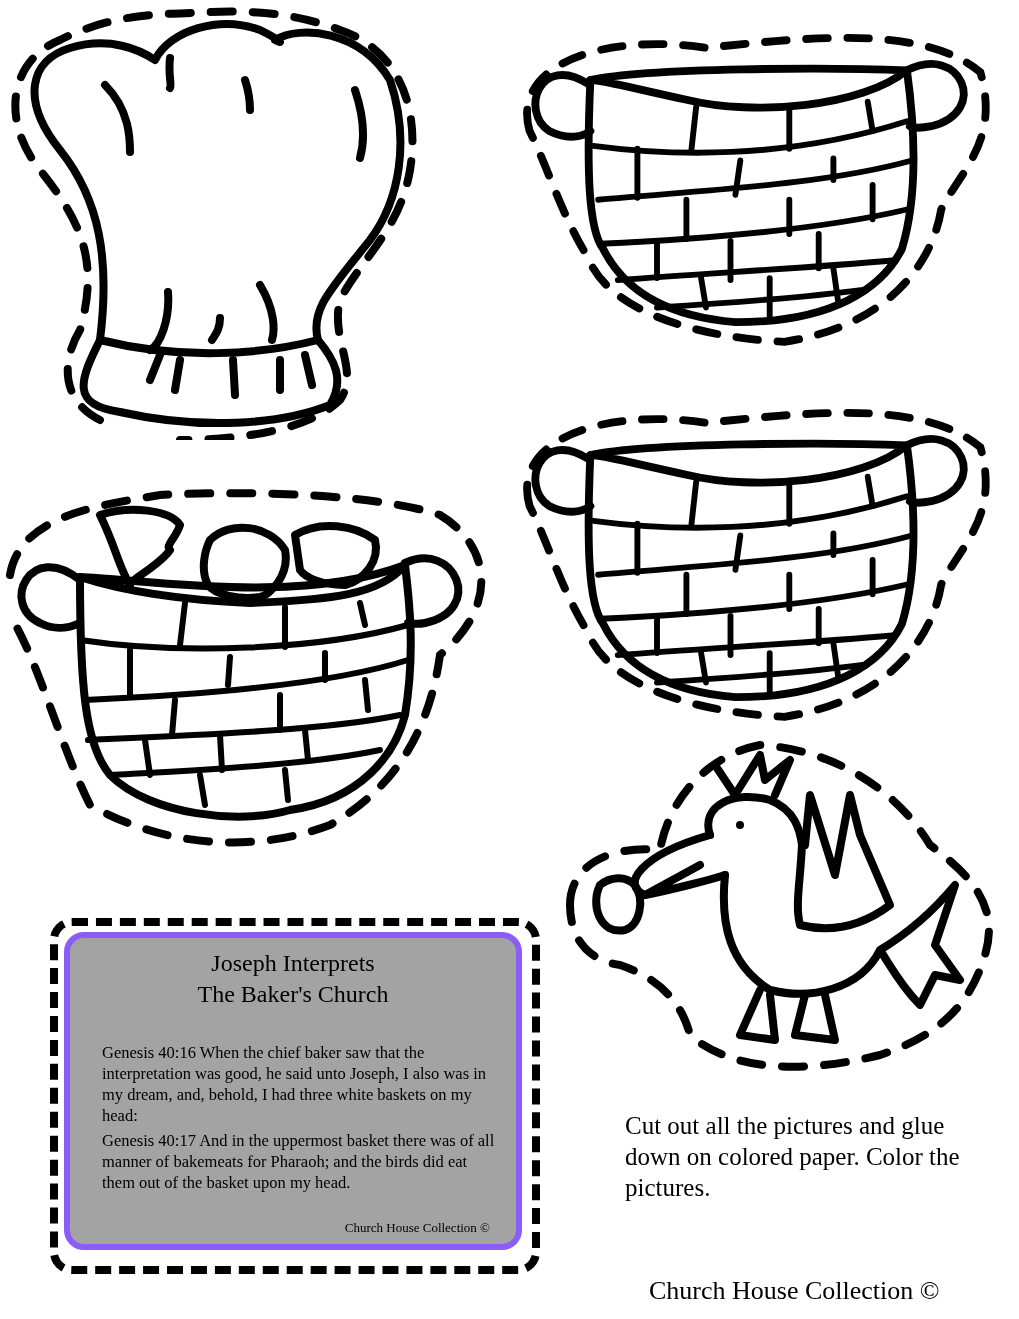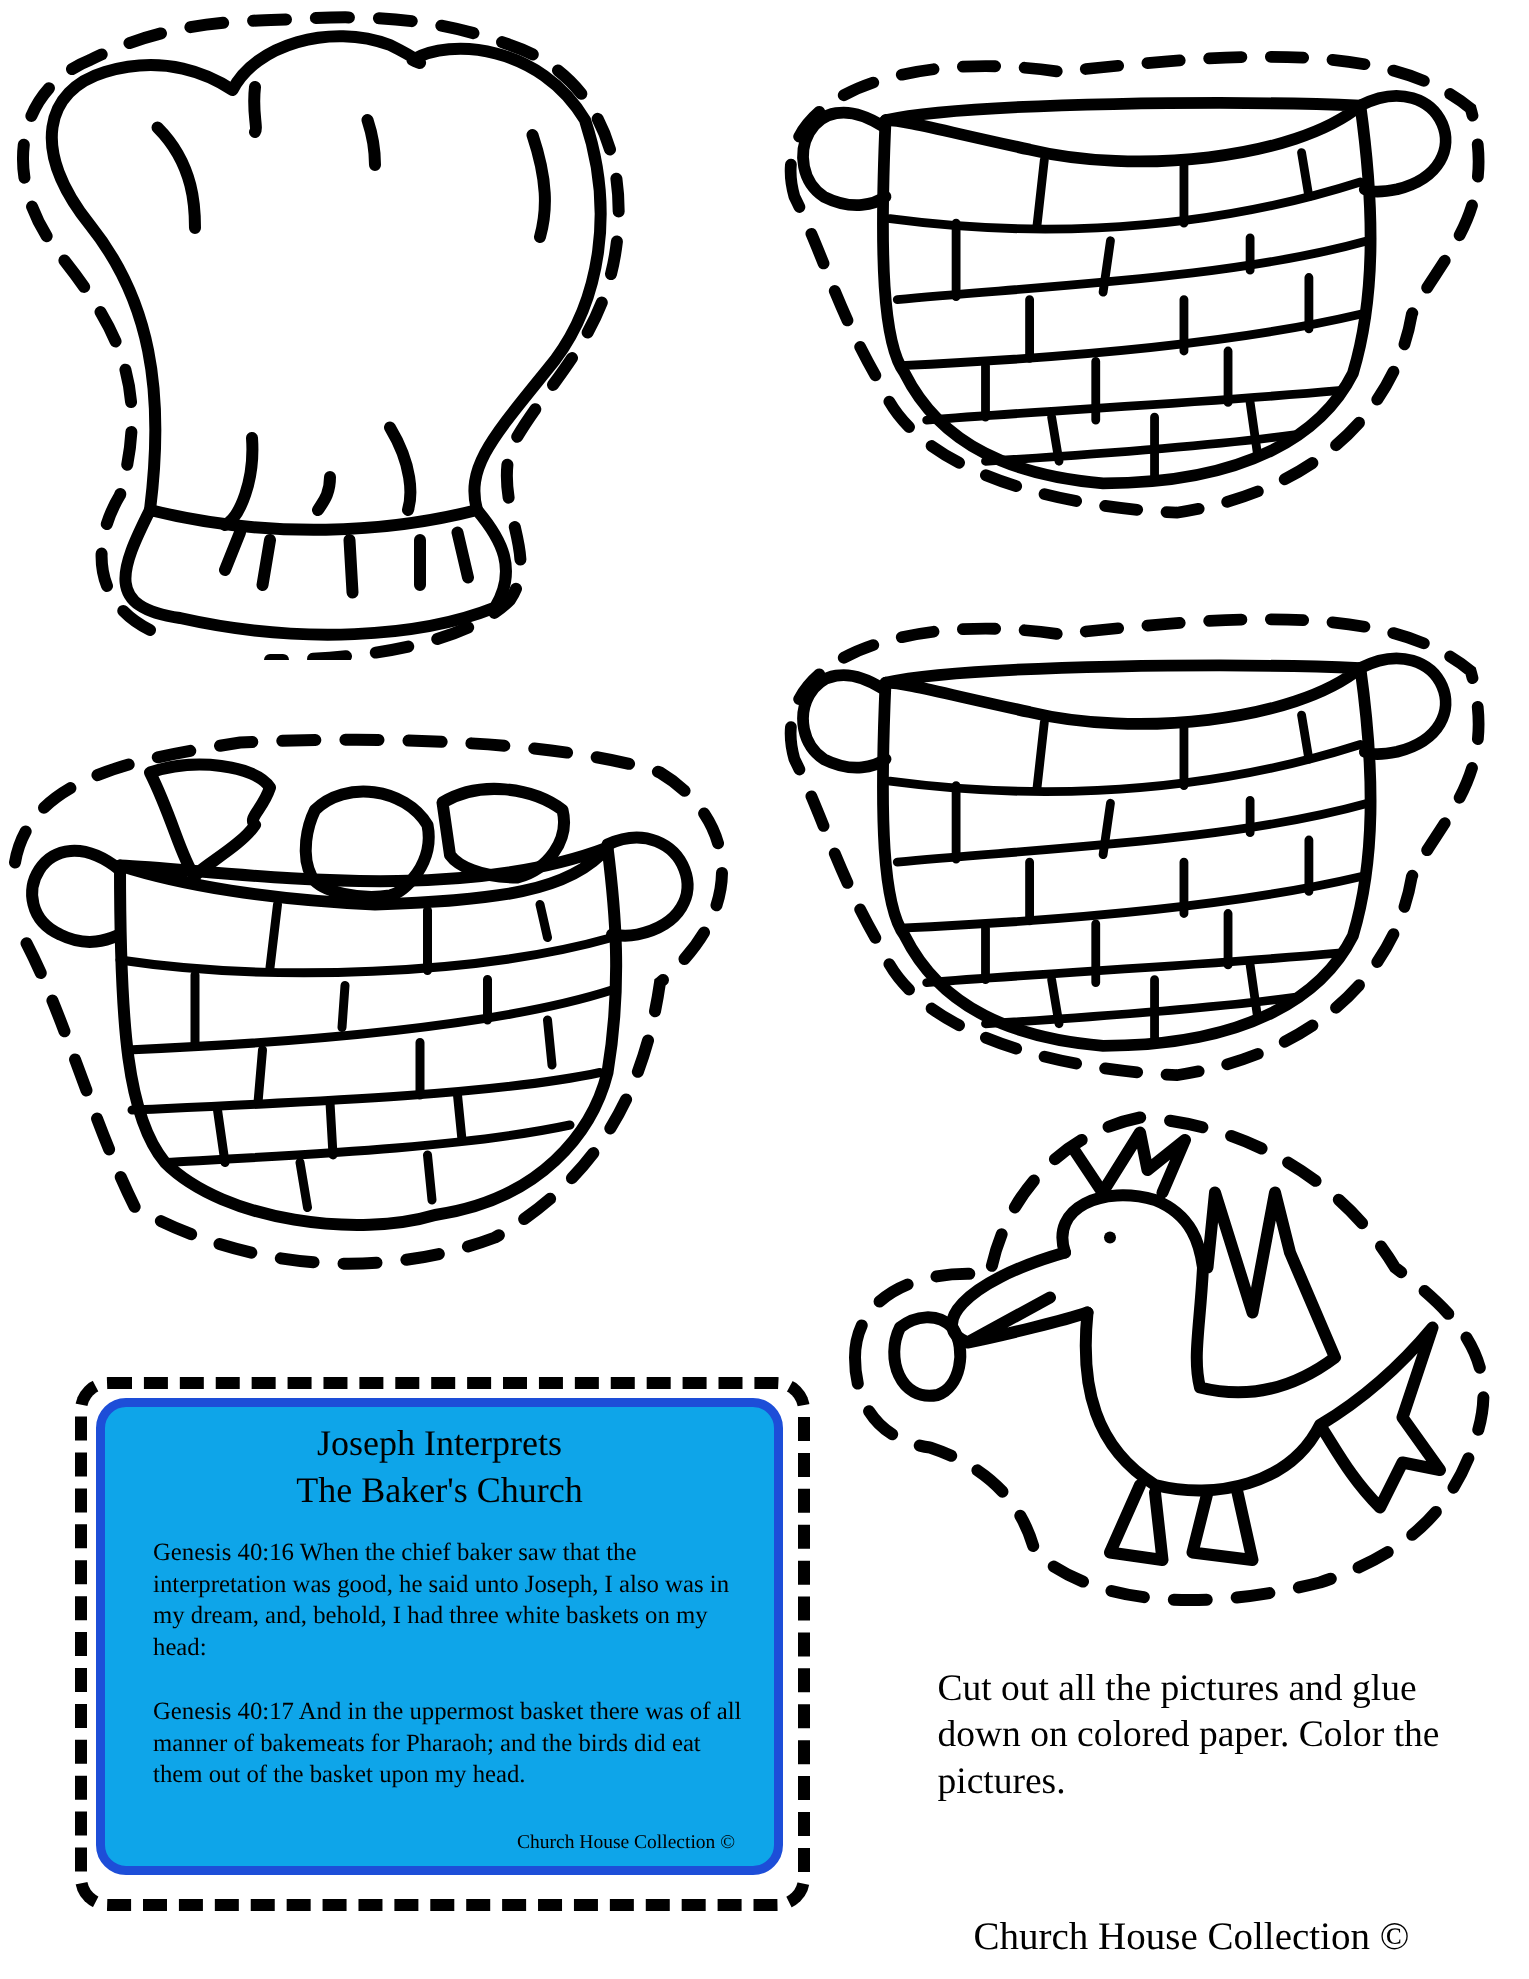--- a/index.html
+++ b/index.html
@@ -13,31 +13,31 @@
     .cut { fill: none; stroke: #000; stroke-width: 8; stroke-linecap: round; stroke-dasharray: 22 20; }
     .thin { fill: none; stroke: #000; stroke-width: 6; stroke-linecap: round; stroke-linejoin: round; }
 
     
     .card-outer {
       position: absolute; left: 50px; top: 918px; width: 490px; height: 356px;
       border: 8px dashed #000; border-radius: 22px; box-sizing: border-box;
     }
     .card {
       position: absolute; left: 64px; top: 932px; width: 458px; height: 318px;
-      border: 6px solid #1d4ed8; border-radius: 20px; box-sizing: border-box; background: #0ea5e9;
+      border: 6px solid #8b5cf6; border-radius: 20px; box-sizing: border-box; background: #a3a3a3;
     }
     .card-title {
       position: absolute; left: 0; right: 0; top: 10px; text-align: center;
       font-family: "Liberation Serif", serif; font-size: 24px; line-height: 31px;
     }
     .verse {
       position: absolute; left: 32px; width: 400px;
       font-family: "Liberation Serif", serif; font-size: 16.5px; line-height: 21px;
     }
-    .verse-1 { top: 86px; }
+    .verse-1 { top: 104px; }
     .verse-2 { top: 192px; }
     .card-credit {
       position: absolute; right: 26px; bottom: 8px;
       font-family: "Liberation Serif", serif; font-size: 13px;
     }
     .instructions {
       position: absolute; left: 625px; top: 1110px; width: 380px;
       font-family: Liberation Serif, serif; font-size: 25px; line-height: 31px;
     }
     .footer-credit {

